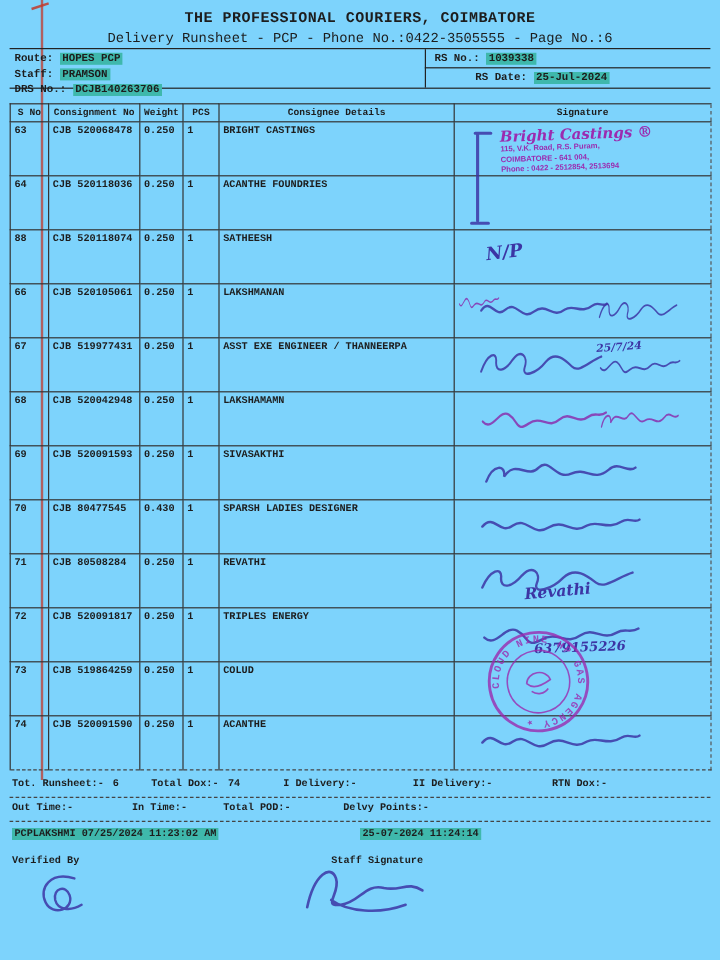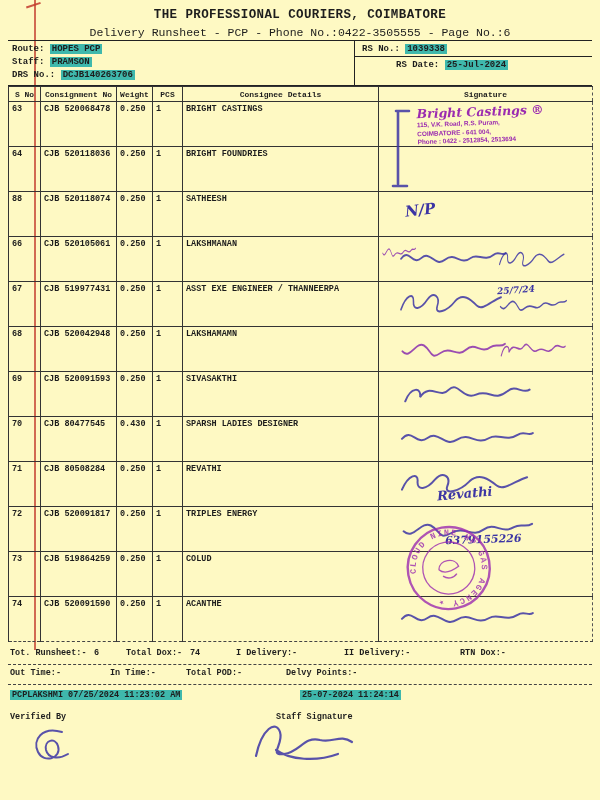--- a/index.html
+++ b/index.html
@@ -1,25 +1,25 @@
 <!DOCTYPE html>
 <html><head>
 <meta charset="utf-8">
 <style>
   *{margin:0;padding:0;box-sizing:border-box;}
   html,body{width:600px;height:800px;background:#ffffff;}
-  .page{position:relative;width:600px;height:800px;background:#fef9c3;overflow:hidden;
+  .page{position:relative;width:600px;height:800px;background:#7dd3fc;overflow:hidden;
         font-family:"Liberation Mono",monospace;color:#1d1d1d;}
   .red-line{position:absolute;left:34px;top:0;width:2px;height:650px;background:rgba(194,58,44,.75);}
   .red-hook{position:absolute;left:27px;top:4px;width:15px;height:9px;
             border-top:2.5px solid rgba(194,58,44,.85);transform:rotate(-18deg);}
   .hdr{position:absolute;top:8px;left:0;right:0;text-align:center;}
   .hdr .t1{font-size:12.5px;font-weight:700;letter-spacing:.4px;}
   .hdr .t2{font-size:11.5px;font-weight:400;margin-top:4px;}
-  .info{position:absolute;left:8px;right:8px;top:40px;height:46px;
+  .info{position:absolute;left:8px;right:8px;top:40px;height:34px;
         border-top:1.4px solid #222;border-bottom:1.4px solid #222;
         font-size:9px;font-weight:700;}
   .info .vdiv{position:absolute;left:346px;top:0;bottom:0;width:1.2px;background:#222;}
   .info .rline{position:absolute;left:346px;right:0;top:15px;height:1px;background:#222;}
   .info .l1{position:absolute;left:4px;top:3px;}
   .info .l2{position:absolute;left:4px;top:16px;}
   .info .l3{position:absolute;left:4px;top:29px;}
   .info .r1{position:absolute;left:354px;top:3px;}
   .info .r2{position:absolute;left:354px;top:19px;padding-left:34px;}
   .hl{background:#3fb8ac;padding:0 2px;}
@@ -116,21 +116,21 @@
             <span class="stampwrap"><svg class="bracket" width="24" height="84" viewBox="0 0 24 84">
                 <path d="M20,5 H7 M9,5 V78 M4,80 H18" fill="none" stroke="#3c35a4" stroke-width="2.6" stroke-linecap="round" opacity="0.85"></path>
               </svg><span class="stamp-block"><span class="s1">Bright Castings ®</span><span class="s2">115, V.K. Road, R.S. Puram,</span><span class="s2">COIMBATORE - 641 004,</span><span class="s2">Phone : 0422 - 2512854, 2513694</span></span></span>
           </td>
         </tr>
         <tr>
           <td>64</td>
           <td>CJB 520118036</td>
           <td>0.250</td>
           <td>1</td>
-          <td>BRIGHT FOUNDRIES</td>
+          <td>ACANTHE FOUNDRIES</td>
           <td class="sig"></td>
         </tr>
         <tr>
           <td>88</td>
           <td>CJB 520118074</td>
           <td>0.250</td>
           <td>1</td>
           <td>SATHEESH</td>
           <td class="sig">
             <span class="hand big" style="color: rgb(60, 53, 164);">N/P</span>

